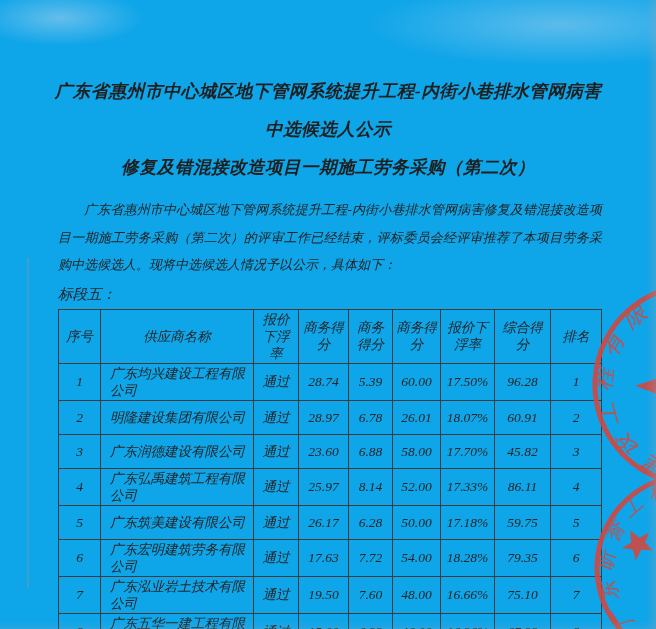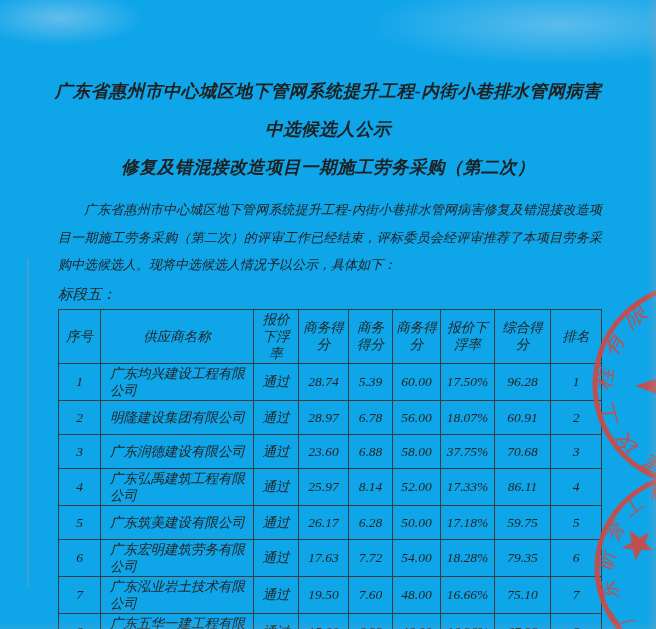--- a/index.html
+++ b/index.html
@@ -144,34 +144,34 @@
           <td class="c6">17.50%</td>
           <td class="c7">96.28</td>
           <td class="c8">1</td>
         </tr>
         <tr>
           <td class="c0">2</td>
           <td class="c1">明隆建设集团有限公司</td>
           <td class="c2">通过</td>
           <td class="c3">28.97</td>
           <td class="c4">6.78</td>
-          <td class="c5">56.00</td>
+          <td class="c5">26.01</td>
           <td class="c6">18.07%</td>
           <td class="c7">60.91</td>
           <td class="c8">2</td>
         </tr>
         <tr>
           <td class="c0">3</td>
           <td class="c1">广东润德建设有限公司</td>
           <td class="c2">通过</td>
           <td class="c3">23.60</td>
           <td class="c4">6.88</td>
           <td class="c5">58.00</td>
-          <td class="c6">37.75%</td>
-          <td class="c7">70.68</td>
+          <td class="c6">17.70%</td>
+          <td class="c7">45.82</td>
           <td class="c8">3</td>
         </tr>
         <tr>
           <td class="c0">4</td>
           <td class="c1">广东弘禹建筑工程有限公司</td>
           <td class="c2">通过</td>
           <td class="c3">25.97</td>
           <td class="c4">8.14</td>
           <td class="c5">52.00</td>
           <td class="c6">17.33%</td>

